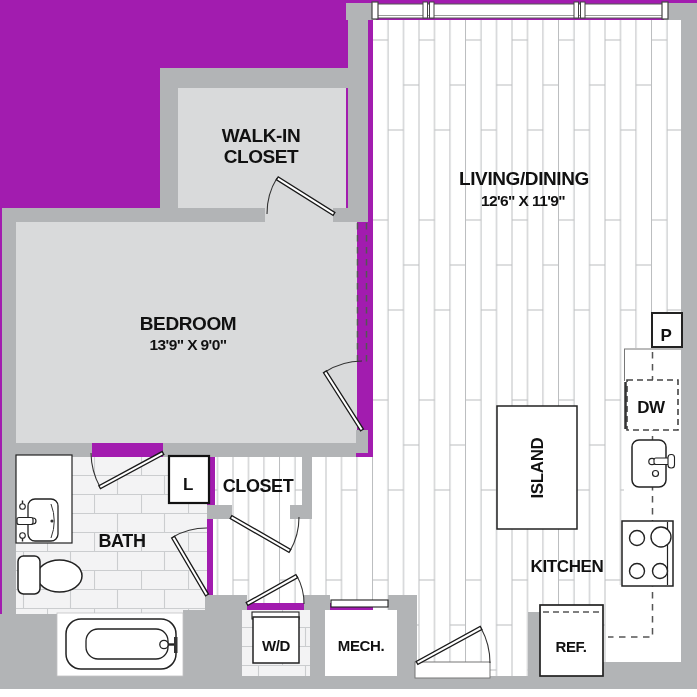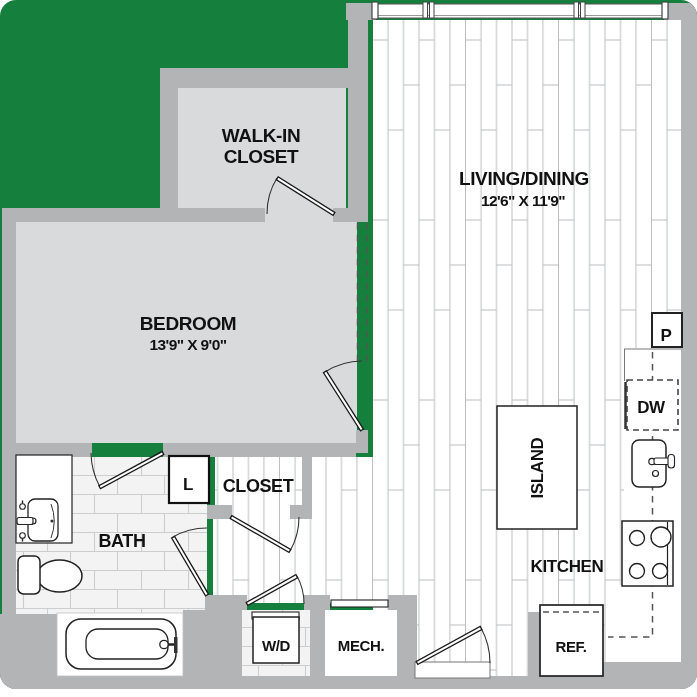--- a/index.html
+++ b/index.html
@@ -1,16 +1,16 @@
 <!DOCTYPE html>
 <html style="--wall: #b2b4b6; --wall-light: #d2d3d5; --room-floor: #d9dadb; --tile-bg: #f3f3f4; --outline: #222222; --dash-color: #555555; --floor-line: #bcbec0; --tile-line: #cbcdcf;"><head>
 <meta charset="utf-8">
 <style>
   html,body{margin:0;padding:0;background:#ffffff;}
-  .canvas{position:relative;width:697px;height:689px;background:#15803d;overflow:hidden;border-radius:16px;}
+  .canvas{position:relative;width:697px;height:689px;background:#a21caf;overflow:hidden;}
   svg{display:block;}
   .wall{fill:var(--wall,#b2b4b6);}
   .wall-light{fill:var(--wall-light,#d2d3d5);}
   .room-floor{fill:var(--room-floor,#d9dadb);}
   .plank-line{stroke:var(--floor-line,#bcbec0);stroke-width:1;}
   .tile-line{stroke:var(--tile-line,#cbcdcf);stroke-width:1.1;}
   .tile-bg{fill:var(--tile-bg,#f3f3f4);}
   .white-box{fill:#ffffff;stroke:var(--outline,#222);}
   .fixture{fill:#ffffff;stroke:#222222;}
   .leaf{fill:#ffffff;stroke:#1a1a1a;stroke-width:1.3;}

